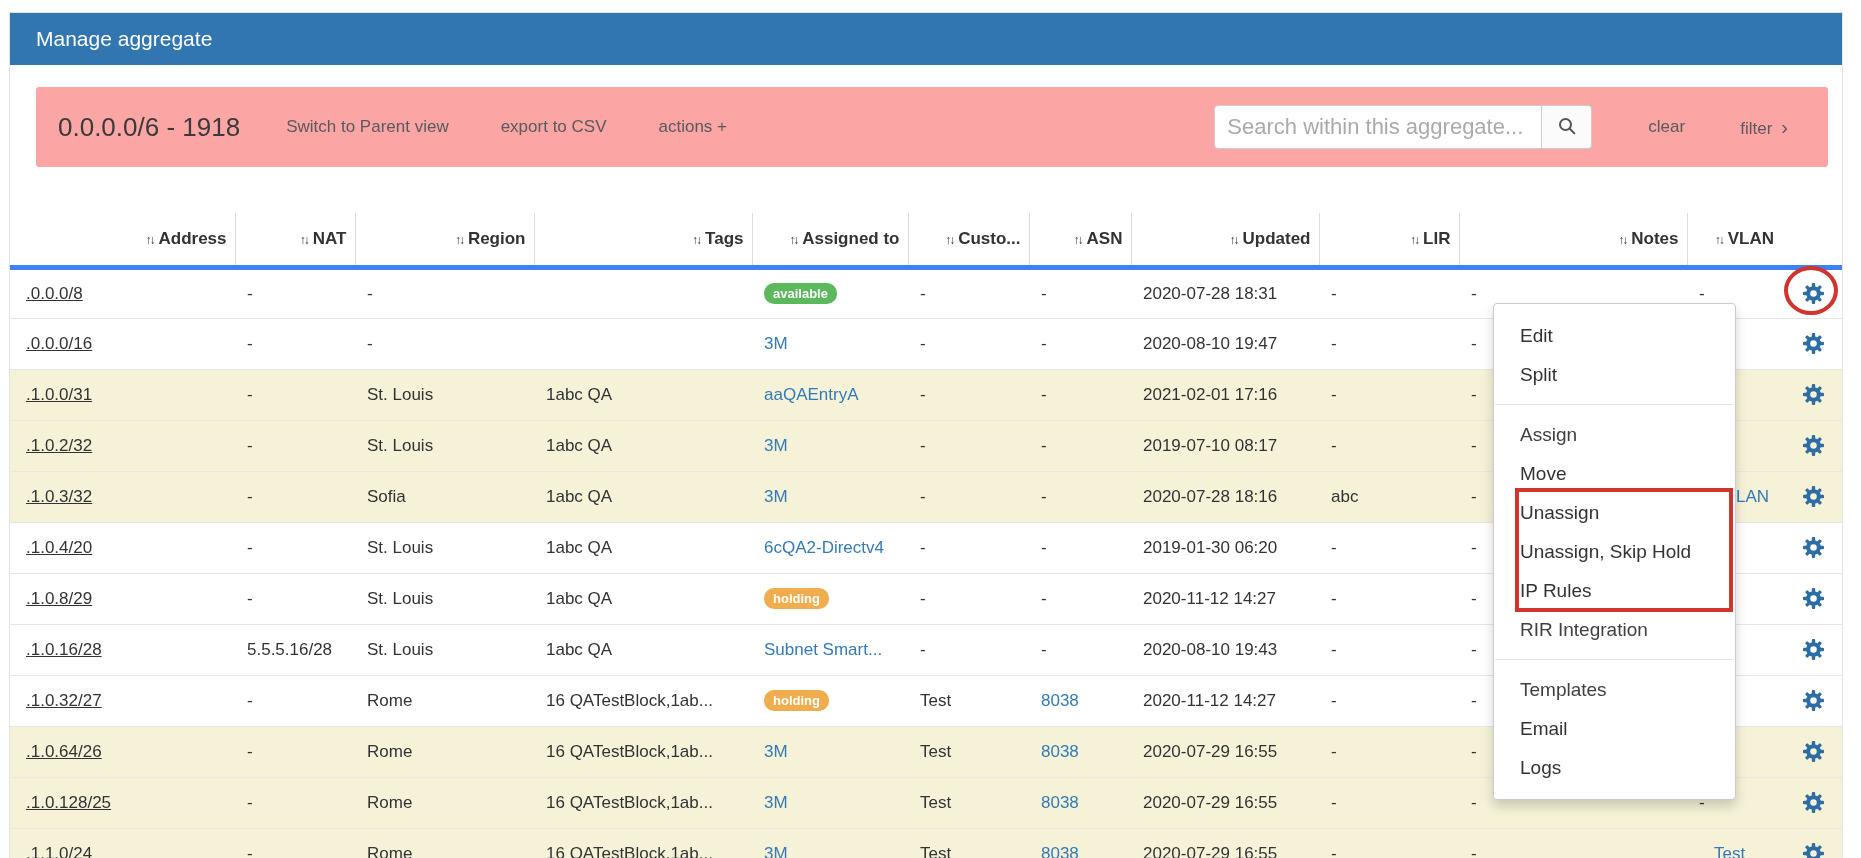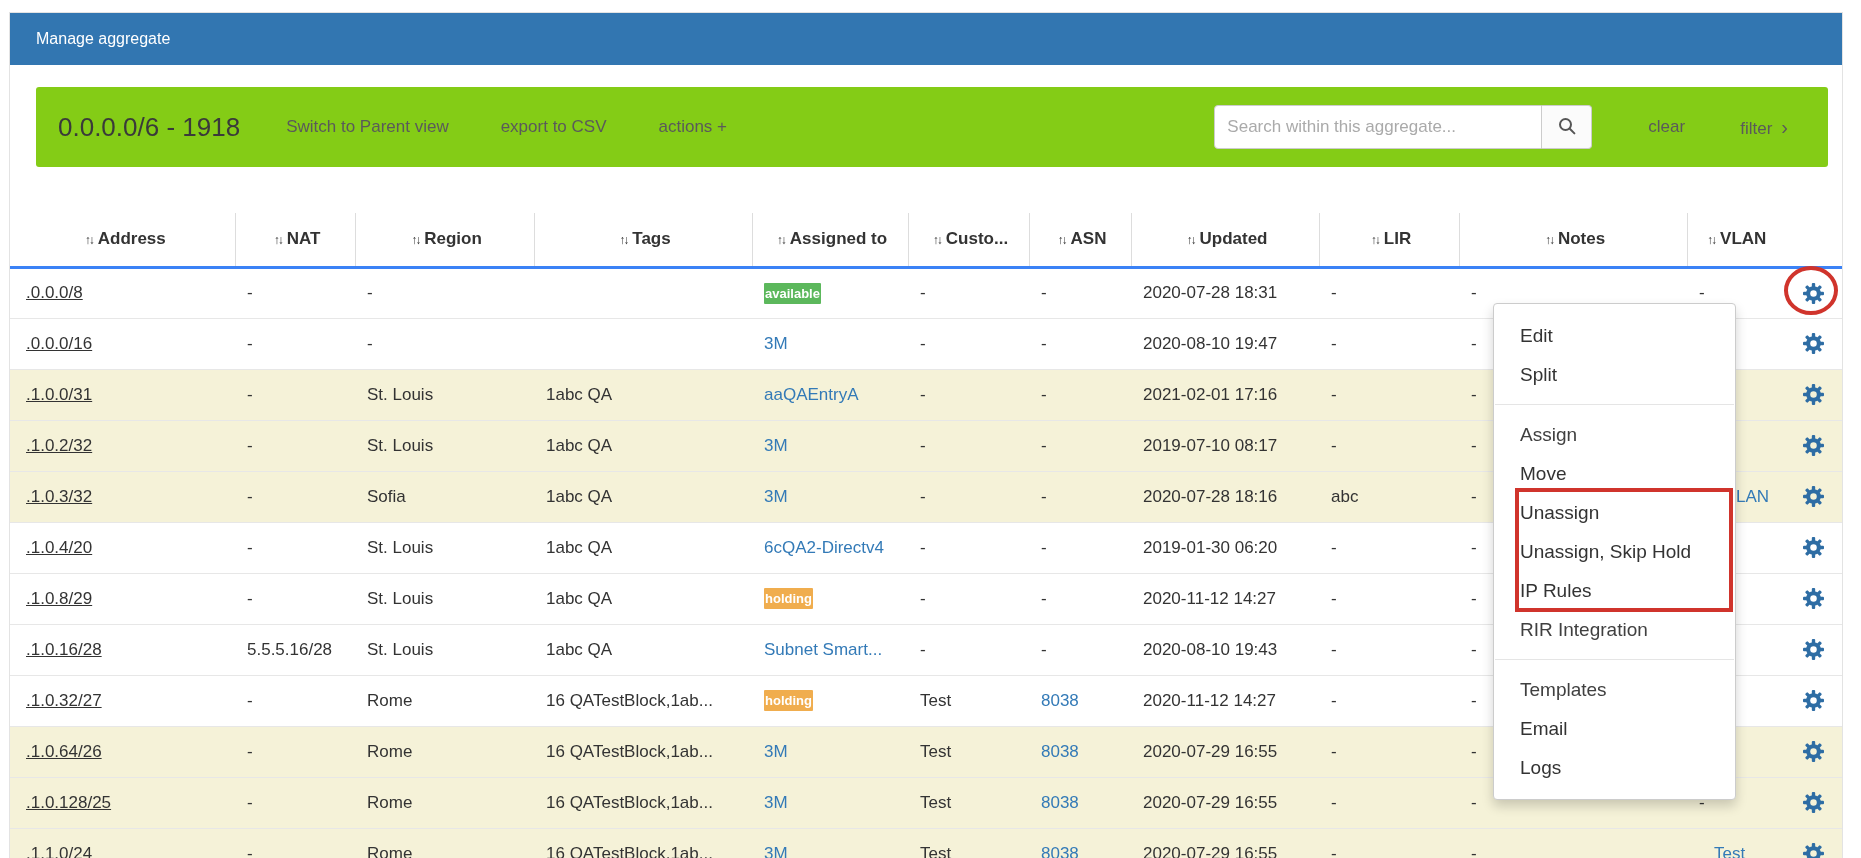--- a/index.html
+++ b/index.html
@@ -4,52 +4,52 @@
 <style>
   :root{
     --header-bg:#3276b1; --link:#337ab7; --row-highlight:#f5f2d8;
     --badge-green:#5cb85c; --badge-orange:#f0ad4e; --gear:#2e6da4; --annotation:#d0342c;
   }
   *{box-sizing:border-box;}
   html,body{margin:0;padding:0;width:1861px;height:858px;overflow:hidden;background:#fff;
     font-family:"Liberation Sans",sans-serif;color:#333;}
   .app{position:absolute;left:9px;top:12px;width:1834px;height:846px;background:#fff;
     border:1px solid #e3e3e3;border-bottom:none;overflow:hidden;}
-  .titlebar{height:52px;background:var(--header-bg);color:#fff;font-size:16px;
+  .titlebar{height:52px;background:var(--header-bg);color:#fff;font-size:21px;
     line-height:52px;padding-left:26px;}
   .content-pad{padding:22px 14px 0 26px;}
-  .toolbar{height:80px;background:#84cc16;border-radius:3px;display:flex;align-items:center;
+  .toolbar{height:80px;background:#fca5a5;border-radius:3px;display:flex;align-items:center;
     padding:0 40px 0 22px;}
   .agg-title{font-size:26px;color:#3a3a3a;margin-right:46px;white-space:nowrap;}
   .tb-link{font-size:17px;color:#5a5a5a;margin-right:52px;cursor:pointer;white-space:nowrap;}
   .search-group{margin-left:auto;display:flex;}
   .search-input{width:328px;height:44px;border:1px solid #ccc;border-radius:4px 0 0 4px;
-    padding:0 12px;font-size:17px;color:#555;background:#fff;outline:none;}
+    padding:0 12px;font-size:22px;color:#555;background:#fff;outline:none;}
   .search-input::placeholder{color:#aaa;}
   .search-btn{width:50px;height:44px;border:1px solid #ccc;border-left:none;
     border-radius:0 4px 4px 0;background:#fbfbfb;display:flex;align-items:center;
     justify-content:center;cursor:pointer;padding:0;}
   .clear{margin-left:56px;margin-right:0;}
   .filter{margin-left:55px;margin-right:0;}
   .chev{font-size:20px;margin-left:9px;color:#5a5a5a;}
   .plus{font-size:17px;}
 
   .data-table{width:100%;border-collapse:collapse;table-layout:fixed;font-size:17px;margin-top:46px;}
-  thead th{height:54px;font-weight:bold;text-align:center;padding:0 8px 0 12px;
-    border-left:1px solid #ddd;border-bottom:3px solid #3b82f6;white-space:nowrap;overflow:hidden;color:#333;}
+  thead th{height:54px;font-weight:bold;text-align:right;padding:0 8px 0 12px;
+    border-left:1px solid #ddd;border-bottom:5px solid #3b82f6;white-space:nowrap;overflow:hidden;color:#333;}
   thead th:first-child{border-left:none;padding-left:14px;}
   thead th.gear-th{border-left:none;}
   .sort{font-size:12px;letter-spacing:-2px;margin-right:5px;color:#333;display:inline-block;}
   tbody td{height:51px;padding:0 8px 0 12px;border-bottom:1px solid #e7e7e7;
     white-space:nowrap;overflow:hidden;background:#fff;}
   tbody td:first-child{padding-left:16px;text-decoration:underline;}
   tr.hl td{background:var(--row-highlight);}
   .cell-link{color:var(--link);text-decoration:none;cursor:pointer;}
   .badge{display:inline-block;font-size:13px;font-weight:bold;color:#fff;
-    padding:4px 1px;border-radius:1px;line-height:1;}
+    padding:4px 9px;border-radius:10px;line-height:1;}
   .badge-green{background:var(--badge-green);}
   .badge-orange{background:var(--badge-orange);}
   td.gear{text-align:center;padding:0;}
   .gear-wrap{display:inline-block;cursor:pointer;vertical-align:middle;}
   .gear-svg{width:21px;height:21px;fill:var(--gear);display:block;}
   .gear-hole{fill:#fff;}
   tr.hl .gear-hole{fill:var(--row-highlight);}
 
   .menu{position:absolute;left:1493px;top:303px;width:243px;list-style:none;margin:0;
     padding:12px 0;background:#fff;border:1px solid #ccc;border-radius:4px;

